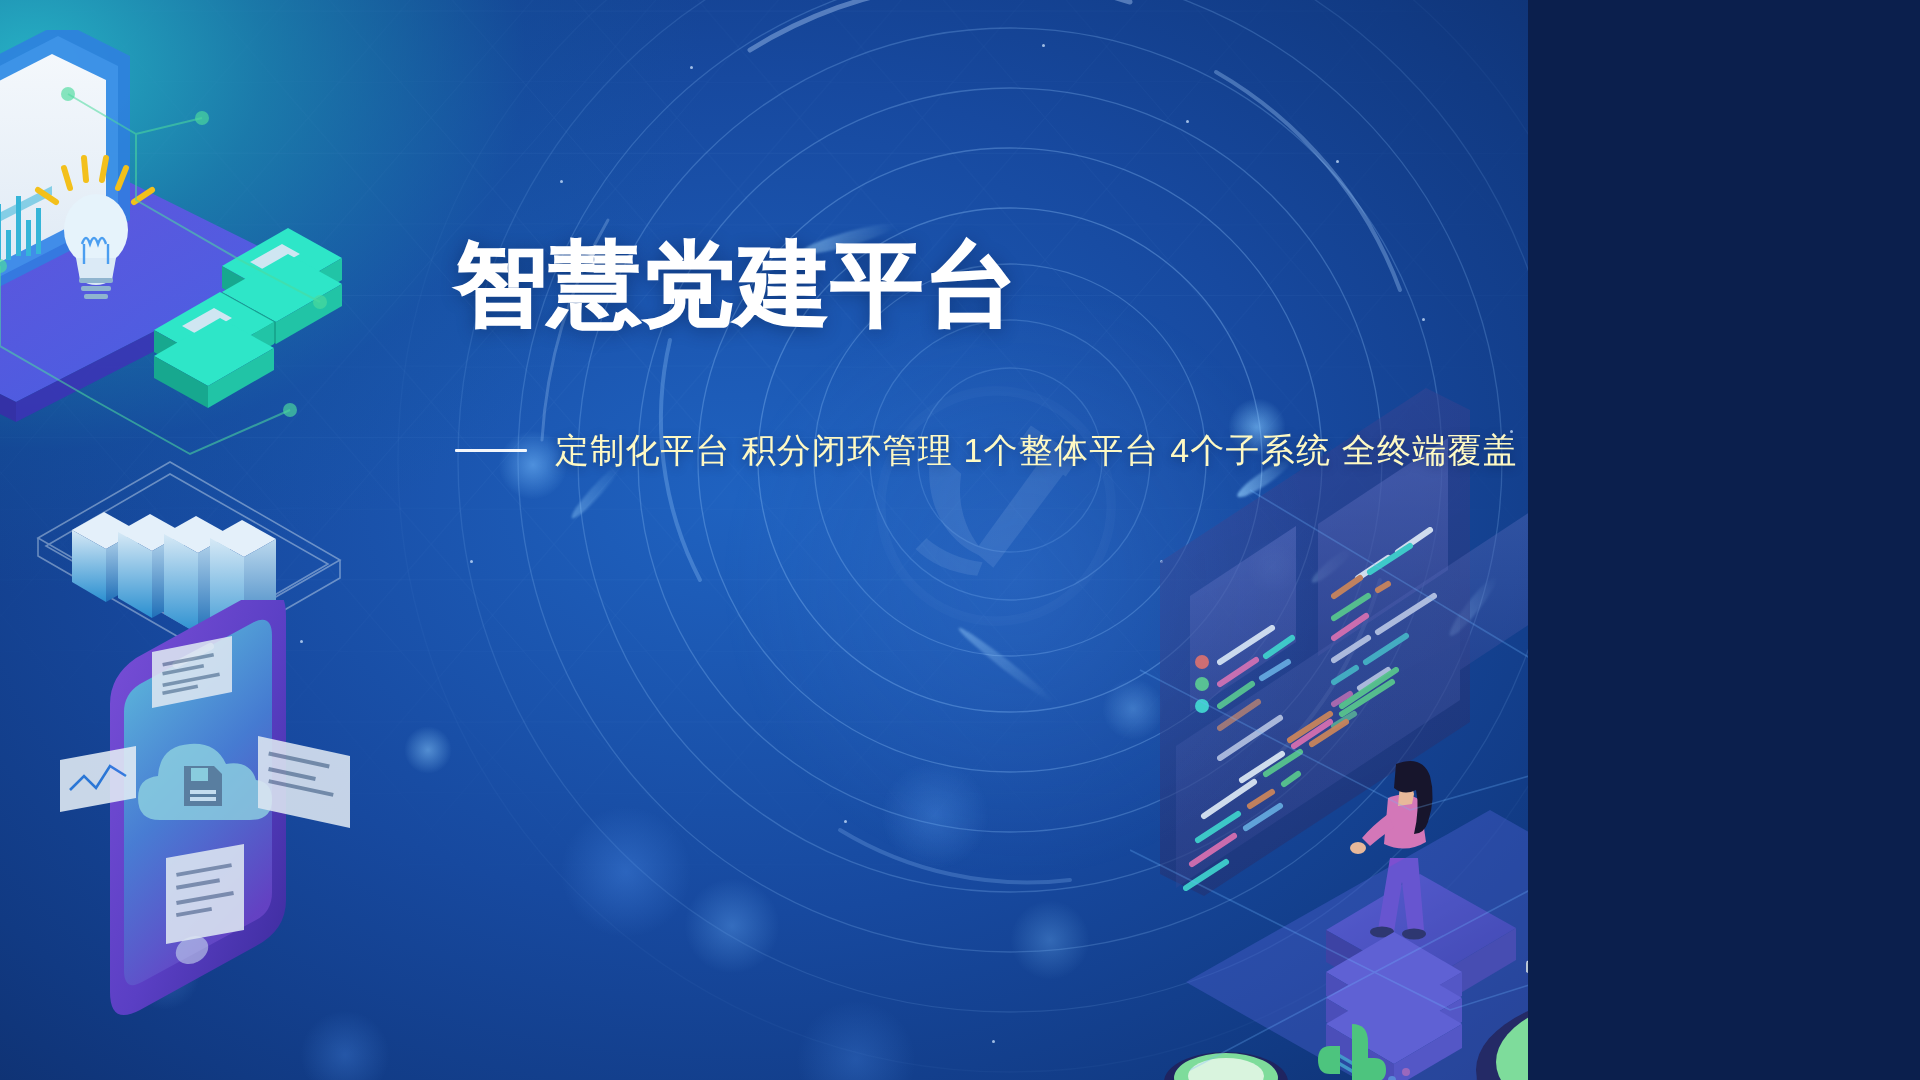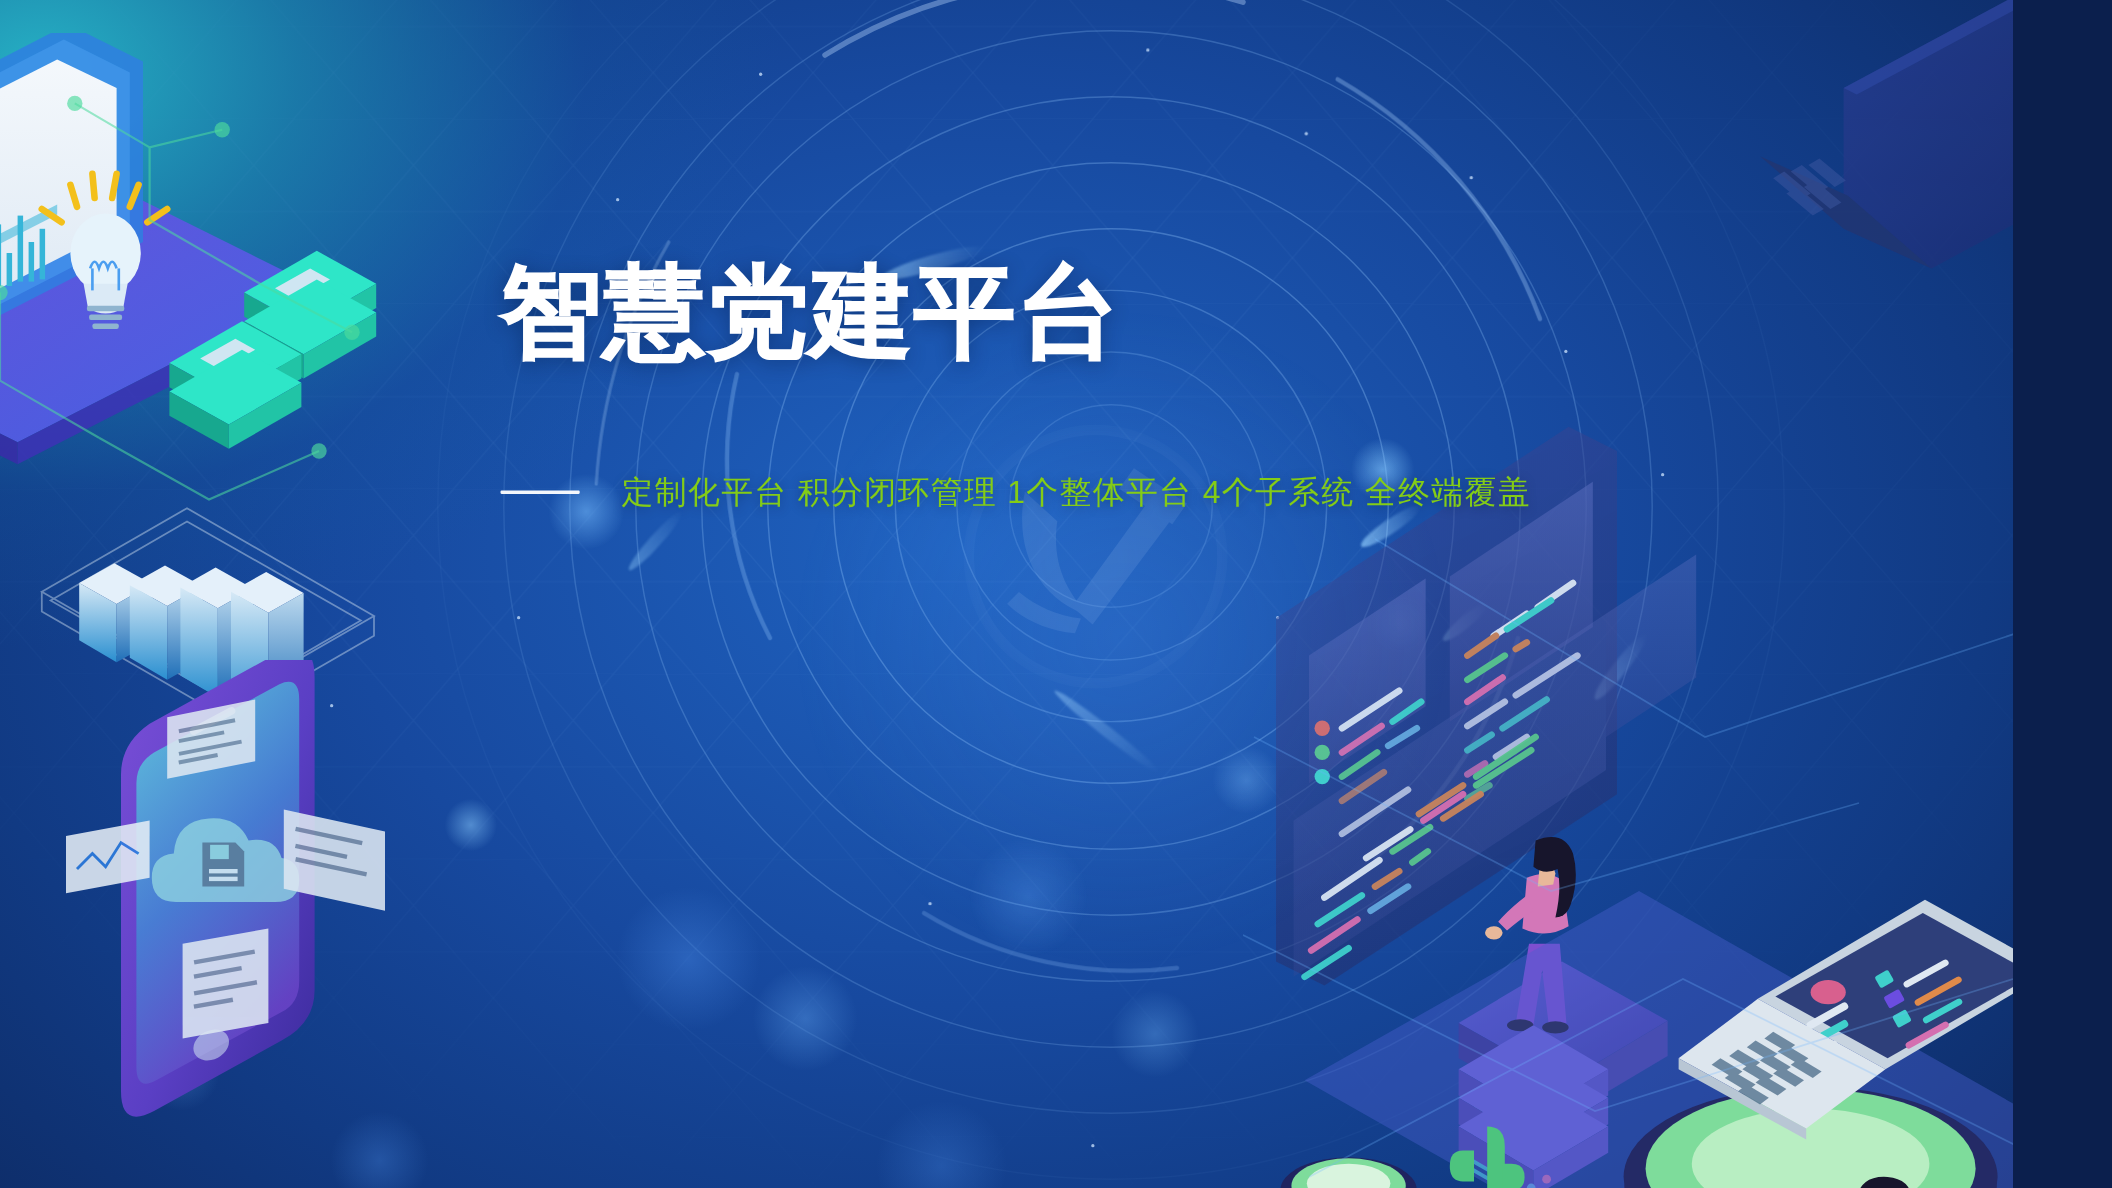--- a/index.html
+++ b/index.html
@@ -1,19 +1,19 @@
 <!DOCTYPE html>
 <html><head>
 <meta charset="utf-8">
 <style>
   * { margin:0; padding:0; box-sizing:border-box; }
   html, body { width:1920px; height:1080px; overflow:hidden; background:#0b1f4d; }
   body { font-family:"Liberation Sans", sans-serif; }
 
-  #stage { position:relative; width:1830px; height:1080px; overflow:hidden; }
+  #stage { position:relative; width:1528px; height:1080px; overflow:hidden; }
 
   
   .bg-base{
     position:absolute; inset:0;
     background:
       radial-gradient(ellipse 900px 700px at 2% 6%, #26b0c4 0%, rgba(29,140,178,0.75) 26%, rgba(20,90,160,0.25) 55%, rgba(12,45,120,0) 75%),
       radial-gradient(ellipse 1500px 1100px at 48% 46%, #1f62c0 0%, #17499f 38%, #113a83 62%, #0d2a63 85%),
       linear-gradient(128deg, #17a2bd 0%, #1a73c4 16%, #1a57b4 33%, #14418f 52%, #0f2f6e 72%, #0a1f4d 88%, #071634 100%);
   }
 
@@ -52,24 +52,23 @@
     text-shadow:0 3px 18px rgba(3,22,62,0.45);
     -webkit-text-stroke:1.6px #ffffff;
   }
   .sub-row{ display:flex; align-items:center; margin-top:96px; }
   .sub-dash{
     width:72px; height:3px; background:#ffffff; opacity:.95;
     margin-right:28px; flex:0 0 auto; border-radius:1px;
   }
   .subtitle{
     font-family:"Liberation Sans","DejaVu Sans",sans-serif;
-    font-size:29px; font-weight:500; color:#84cc16;
+    font-size:34px; font-weight:500; color:#fef9c3;
     letter-spacing:1.2px; white-space:nowrap;
     text-shadow:0 2px 10px rgba(3,22,62,0.40);
-    margin-left:10px;
   }
 </style>
 </head>
 <body>
 
 <div id="stage">
 
   <div class="bg-base"></div>
 
   <svg class="hex-layer" viewBox="0 0 2040 1200" preserveAspectRatio="xMidYMid slice">

